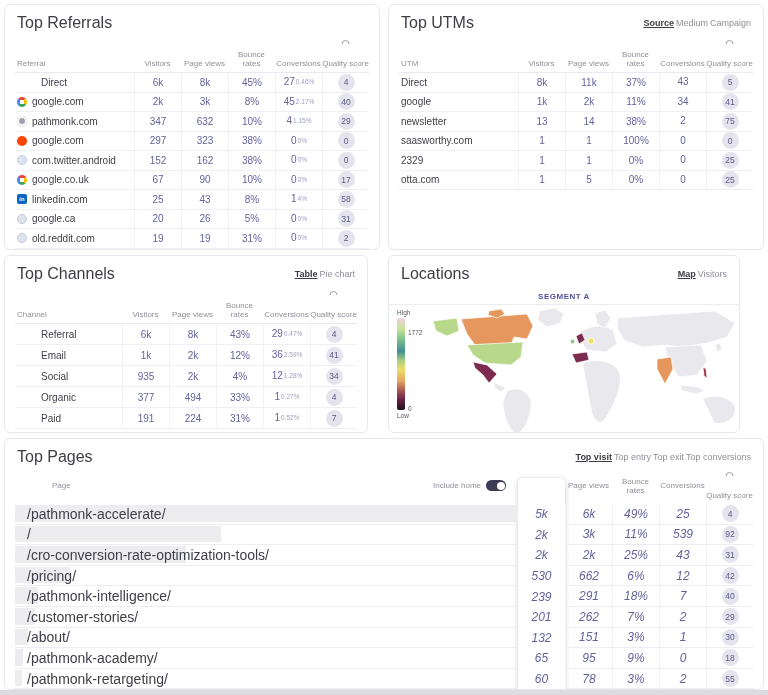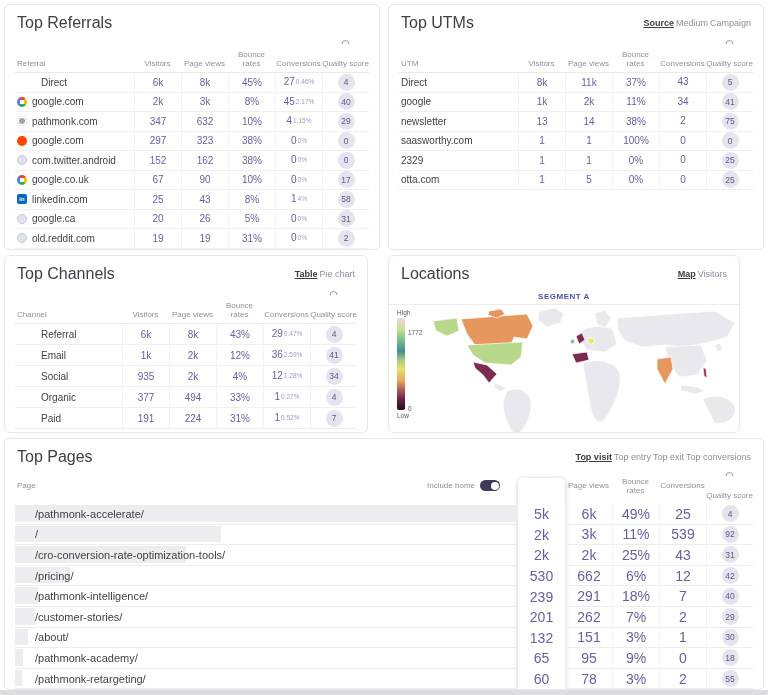--- a/index.html
+++ b/index.html
@@ -63,32 +63,32 @@
   .legend-bar { width:8px; height:92px; border-radius:2px;
     background:linear-gradient(180deg,#f3cfe3 0%,#c9e493 12%,#7bbd8d 24%,#3f8f91 36%,#a7cd7e 46%,#ecdf6a 56%,#e3a95f 68%,#b05c56 78%,#6e2445 88%,#1d0f1a 100%); }
   .legend-tick { position:absolute; left:11px; white-space:nowrap; }
   .tick-max { top:11px; }
   .tick-min { bottom:-2px; }
 
   
   #pages-head { padding:9px 2px 3px; }
   .pages-thead { display:grid; grid-template-columns:1fr 47px 47px 47px 47px 47px; font-size:8px; color:#90909d; align-items:center; padding:2px 0 4px; }
   .pages-thead .h { text-align:center; }
-  .ph-first { display:flex; justify-content:space-between; align-items:center; padding-left:2px; padding-right:18px; }
+  .ph-first { display:flex; justify-content:space-between; align-items:center; padding-left:2px; padding-right:12px;margin-left:35px; }
   .include-home { display:flex; align-items:center; gap:5px; }
   .toggle { width:20px; height:11px; border-radius:6px; background:#3c3c55; position:relative; cursor:pointer; }
   .toggle .knob { position:absolute; right:1.5px; top:1.5px; width:8px; height:8px; border-radius:50%; background:#fff; }
   .pages-body { position:relative; }
   .visitors-card { position:absolute; left:503px; top:-26px; width:47px; height:234px;
     background:#fff; border-radius:5px; box-shadow:0 1px 5px rgba(50,50,90,.28); z-index:0; }
   .prow { display:grid; grid-template-columns:1fr 47px 47px 47px 47px 47px; align-items:center; height:20.6px; position:relative; z-index:1; }
   .prow .pcell { position:relative; height:100%; display:flex; align-items:center; border-bottom:1px solid #ececf1; }
   .prow .bar { position:absolute; left:0; top:1px; bottom:2px; background:#ededf0; }
-  .prow .page-label { position:relative; font-size:11px; color:#3e3e48; padding-left:20px; white-space:nowrap; }
-  .prow .pnum { font-size:14px; color:#63639c; justify-content:center; border-left:1px solid #f2f2f6; }
+  .prow .page-label { position:relative; font-size:14px; color:#3e3e48; padding-left:12px; white-space:nowrap; }
+  .prow .pnum { font-size:12px; color:#63639c; justify-content:center; border-left:1px solid #f2f2f6;font-style:italic; }
   .prow .no-border { border-bottom:none; border-left:none; }
   .qs-icon-svg { display:block; }
 </style>
 </head>
 <body>
 
 <section class="card" id="card-referrals">
   <div class="card-head">
     <div class="card-title">Top Referrals</div>
   </div>

